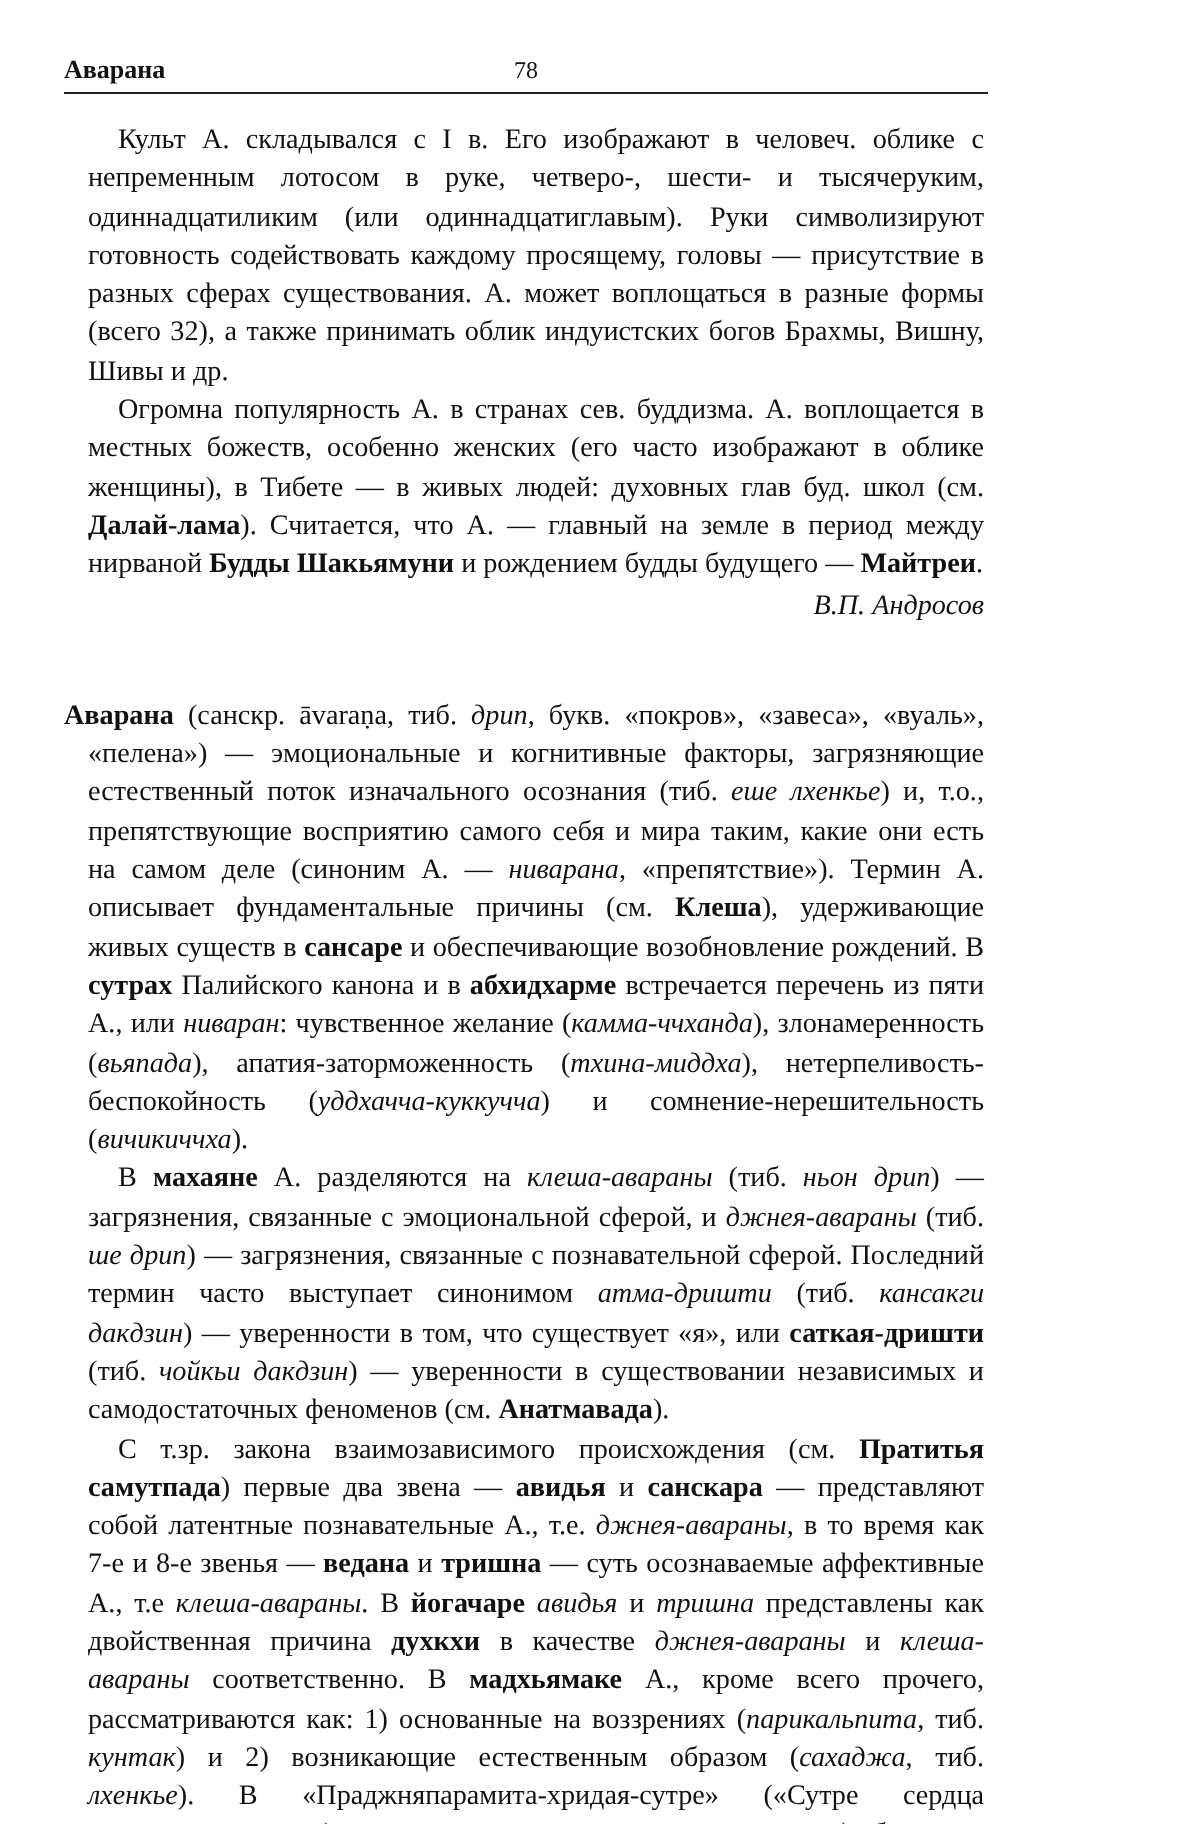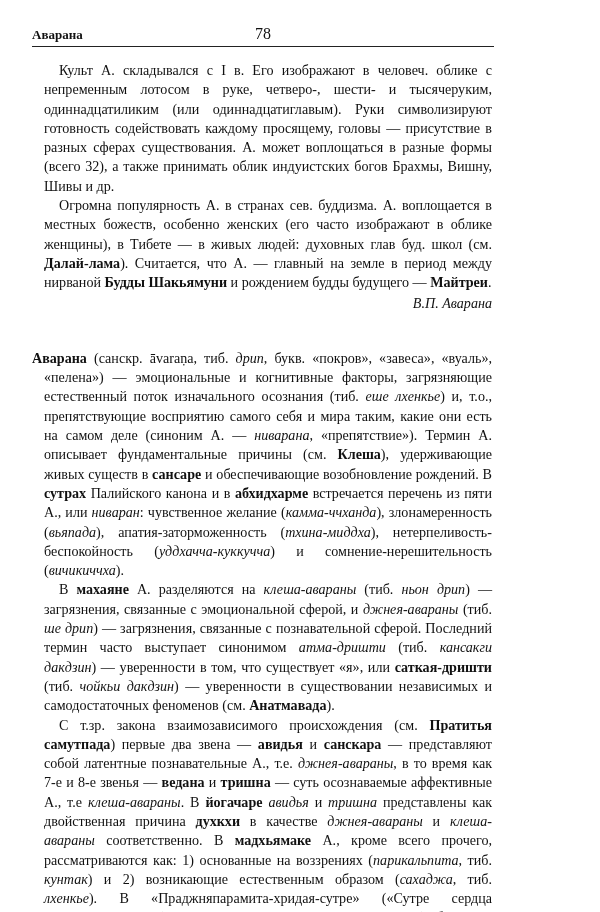--- a/index.html
+++ b/index.html
@@ -10,21 +10,21 @@
     .header {
       position: absolute; left: 32px; top: 24px; width: 462px; height: 22px;
       border-bottom: 1.5px solid #222;
     }
     .header .running-title {
       position: absolute; left: 0; bottom: 3px;
       font-family: "Liberation Serif", serif; font-weight: bold; font-size: 13px;
     }
     .header .page-number {
       position: absolute; left: 50%; transform: translateX(-50%); bottom: 3px;
-      font-size: 16px;
+      font-size: 12px;
     }
     .content {
       position: absolute; left: 44px; top: 61px; width: 448px;
       font-size: 14.1px; line-height: 19.3px; text-align: justify;
       hyphens: manual;
     }
     p { margin: 0; text-indent: 15px; }
     .signature { text-align: right; font-style: italic; margin-top: 1px; text-indent: 0; }
     .spacer { height: 36px; }
     .entry-wrap { padding-left: 12px; margin-left: -12px; }
@@ -37,21 +37,21 @@
 
 <div class="header">
   <span class="running-title">Аварана</span>
   <span class="page-number">78</span>
 </div>
 
 <div class="content">
   <div>
     <p><span>Культ А. складывался с I в. Его изображают в человеч. облике с непременным лотосом в руке, четверо-, шести- и тысячеруким, одиннадцатиликим (или одиннадцатиглавым). Руки символизируют готовность содействовать каждому просящему, головы — присутствие в разных сферах существования. А. может воплощаться в разные формы (всего 32), а также принимать облик индуистских богов Брахмы, Вишну, Шивы и др.</span></p>
     <p><span>Огромна популярность А. в странах сев. буддизма. А. воплощается в местных божеств, особенно женских (его часто изображают в облике женщины), в Тибете — в живых людей: духовных глав буд. школ (см. </span><b>Далай-лама</b><span>). Считается, что А. — главный на земле в период между нирваной </span><b>Будды Шакьямуни</b><span> и рождением будды будущего — </span><b>Майтреи</b><span>.</span></p>
-    <p class="signature">В.П. Аварана</p>
+    <p class="signature">В.П. Андросов</p>
   </div>
 
   <div class="spacer"></div>
 
   <div class="entry-wrap">
     <p class="first"><b>Аварана</b><span><span> (санскр. āvaraṇa, тиб. </span><i>дрип</i><span>, букв. «покров», «завеса», «вуаль», «пелена») — эмоциональные и когнитивные факторы, загрязняющие естественный поток изначального осознания (тиб. </span><i>еше лхенкье</i><span>) и, т.о., препятствующие восприятию самого себя и мира таким, какие они есть на самом деле (синоним А. — </span><i>ниварана</i><span>, «препятствие»). Термин А. описывает фундаментальные причины (см. </span><b>Клеша</b><span>), удерживающие живых существ в </span><b>сансаре</b><span> и обеспечивающие возобновление рождений. В </span><b>сутрах</b><span> Палийского канона и в </span><b>абхидхарме</b><span> встречается перечень из пяти А., или </span><i>ниваран</i><span>: чувственное желание (</span><i>камма-ччханда</i><span>), злонамеренность (</span><i>вьяпада</i><span>), апатия-заторможенность (</span><i>тхина-миддха</i><span>), нетерпеливость-беспокойность (</span><i>уддхачча-куккучча</i><span>) и сомнение-нерешительность (</span><i>вичикиччха</i><span>).</span></span></p>
     <p><span>В </span><b>махаяне</b><span> А. разделяются на </span><i>клеша-авараны</i><span> (тиб. </span><i>ньон дрип</i><span>) — загрязнения, связанные с эмоциональной сферой, и </span><i>джнея-авараны</i><span> (тиб. </span><i>ше дрип</i><span>) — загрязнения, связанные с познавательной сферой. Последний термин часто выступает синонимом </span><i>атма-дришти</i><span> (тиб. </span><i>кансакги дакдзин</i><span>) — уверенности в том, что существует «я», или </span><b>саткая-дришти</b><span> (тиб. </span><i>чойкьи дакдзин</i><span>) — уверенности в существовании независимых и самодостаточных феноменов (см. </span><b>Анатмавада</b><span>).</span></p>
     <p><span>С т.зр. закона взаимозависимого происхождения (см. </span><b>Пратитья самутпада</b><span>) первые два звена — </span><b>авидья</b><span> и </span><b>санскара</b><span> — представляют собой латентные познавательные А., т.е. </span><i>джнея-авараны</i><span>, в то время как 7-е и 8-е звенья — </span><b>ведана</b><span> и </span><b>тришна</b><span> — суть осознаваемые аффективные А., т.е </span><i>клеша-авараны</i><span>. В </span><b>йогачаре</b><span> </span><i>авидья</i><span> и </span><i>тришна</i><span> представлены как двойственная причина </span><b>духкхи</b><span> в качестве </span><i>джнея-авараны</i><span> и </span><i>клеша-авараны</i><span> соответственно. В </span><b>мадхьямаке</b><span> А., кроме всего прочего, рассматриваются как: 1) основанные на воззрениях (</span><i>парикальпита</i><span>, тиб. </span><i>кунтак</i><span>) и 2) возникающие естественным образом (</span><i>сахаджа</i><span>, тиб. </span><i>лхенкье</i><span>). В «Праджняпарамита-хридая-сутре» («Сутре сердца праджняпарамиты») встречается термин </span><i>читта-аварана</i><span> (тиб. </span><i>семла дрипа</i></p>
 
   </div>

